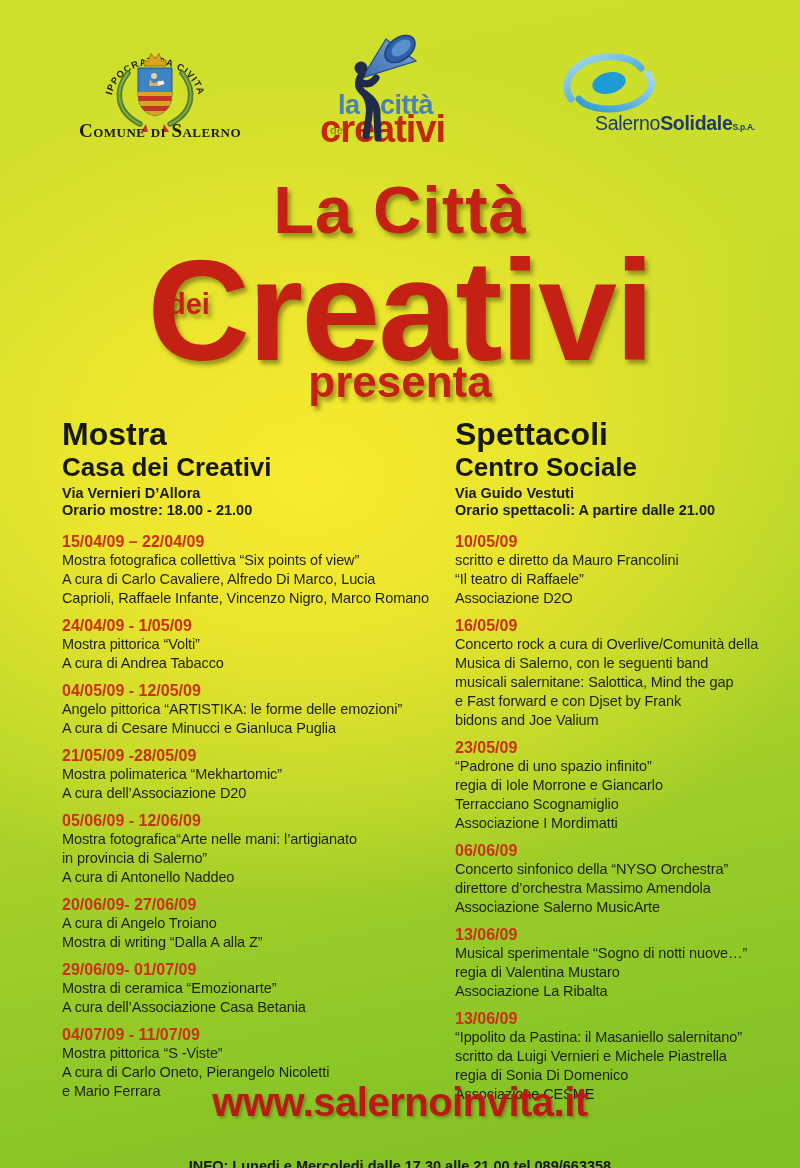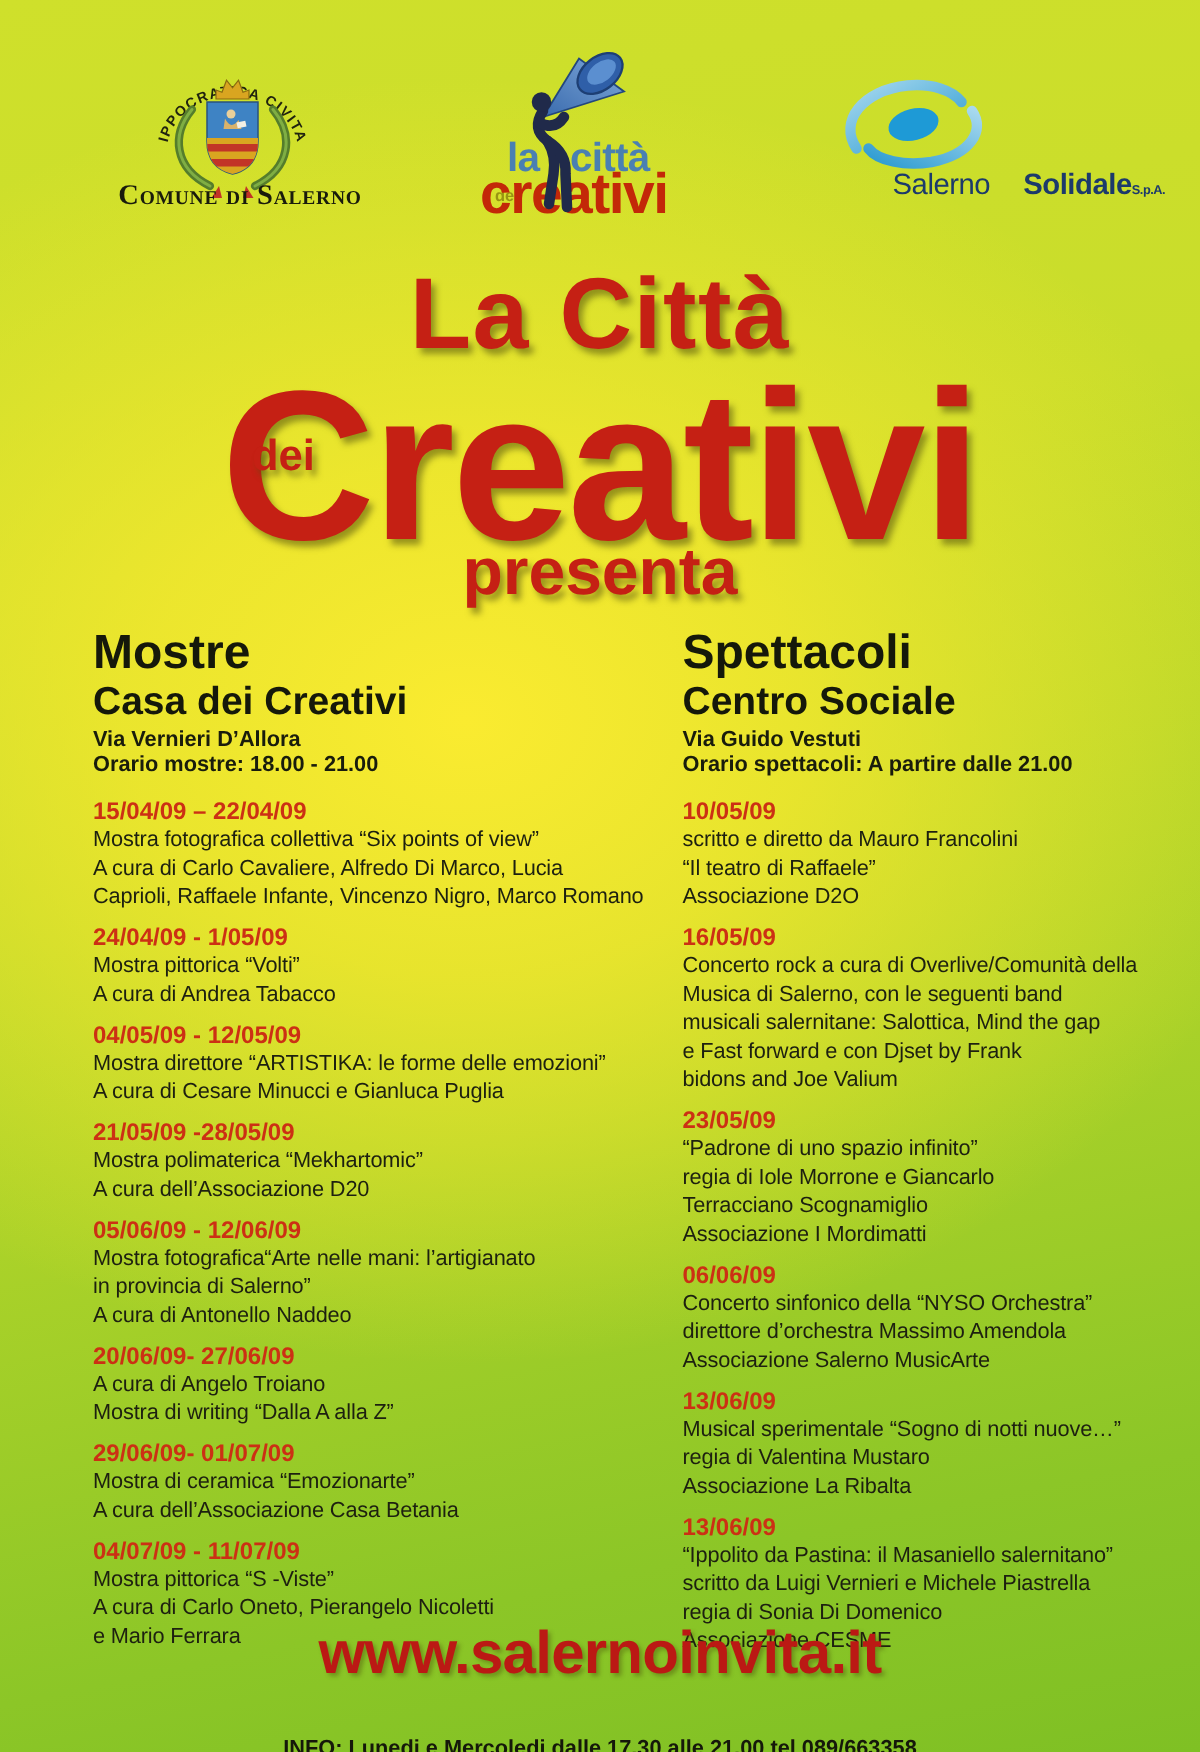--- a/index.html
+++ b/index.html
@@ -17,21 +17,21 @@
     position:absolute;left:0;top:92px;width:100%;
     font-family:"Liberation Serif",serif;font-variant:small-caps;font-weight:700;
     font-size:19px;letter-spacing:.5px;color:#191b0c;
   }
   .logo-creativi{position:absolute;left:300px;top:30px;width:200px;height:118px;text-align:right;}
   .logo-solidale{position:absolute;left:545px;top:45px;width:235px;height:95px;}
   .solidale-label{
     position:absolute;left:50px;top:67px;white-space:nowrap;
     font-size:19.5px;color:#1c3a6b;letter-spacing:-0.3px;
   }
-  .solidale-label .bold{font-weight:700;margin-left:22px;}
+  .solidale-label .bold{font-weight:700;}
   .solidale-label .spa{font-size:8.5px;font-weight:700;vertical-align:baseline;}
   
   .title-block div{position:absolute;left:0;width:100%;text-align:center;line-height:1;
     color:#c52014;font-weight:700;text-shadow:3px 4px 4px rgba(82,80,12,.55);}
   .t1{top:176px;font-size:67px;letter-spacing:1px;}
   .t2{top:240px;font-size:142px;letter-spacing:-2px;}
   .t-dei{position:absolute;left:168px !important;top:290px;width:auto !important;
     font-size:29px;text-align:left !important;letter-spacing:0;}
   .t3{top:360px;font-size:44px;}
   
@@ -143,21 +143,21 @@
   </div>
 
   <section class="title-block">
     <div class="t1">La Città</div>
     <div class="t2">Creativi</div>
     <div class="t-dei">dei</div>
     <div class="t3">presenta</div>
   </section>
 
   <section class="col col-left">
-    <h1>Mostre</h1>
+    <h1>Mostra</h1>
     <h2>Casa dei Creativi</h2>
     <div class="addr">Via Vernieri D’Allora</div>
     <div class="hours">Orario mostre: 18.00 - 21.00</div>
     <div class="events">
 
         <div class="event">
           <div class="event-date">15/04/09 – 22/04/09</div>
           <div class="event-lines">
             <div class="event-line">Mostra fotografica collettiva “Six points of view”</div>
             <div class="event-line">A cura di Carlo Cavaliere, Alfredo Di Marco, Lucia</div>
@@ -169,21 +169,21 @@
           <div class="event-date">24/04/09 - 1/05/09</div>
           <div class="event-lines">
             <div class="event-line">Mostra pittorica “Volti”</div>
             <div class="event-line">A cura di Andrea Tabacco</div>
           </div>
         </div>
 
         <div class="event">
           <div class="event-date">04/05/09 - 12/05/09</div>
           <div class="event-lines">
-            <div class="event-line">Mostra direttore “ARTISTIKA: le forme delle emozioni”</div>
+            <div class="event-line">Angelo pittorica “ARTISTIKA: le forme delle emozioni”</div>
             <div class="event-line">A cura di Cesare Minucci e Gianluca Puglia</div>
           </div>
         </div>
 
         <div class="event">
           <div class="event-date">21/05/09 -28/05/09</div>
           <div class="event-lines">
             <div class="event-line">Mostra polimaterica “Mekhartomic”</div>
             <div class="event-line">A cura dell’Associazione D20</div>
           </div>

